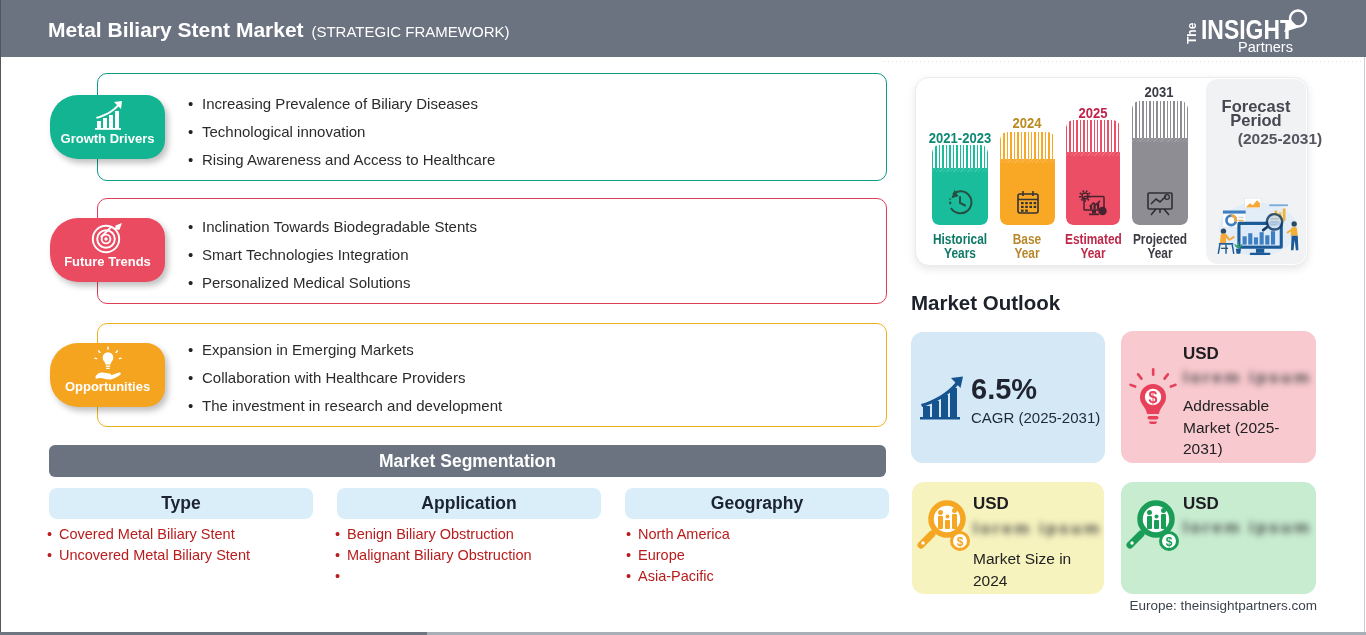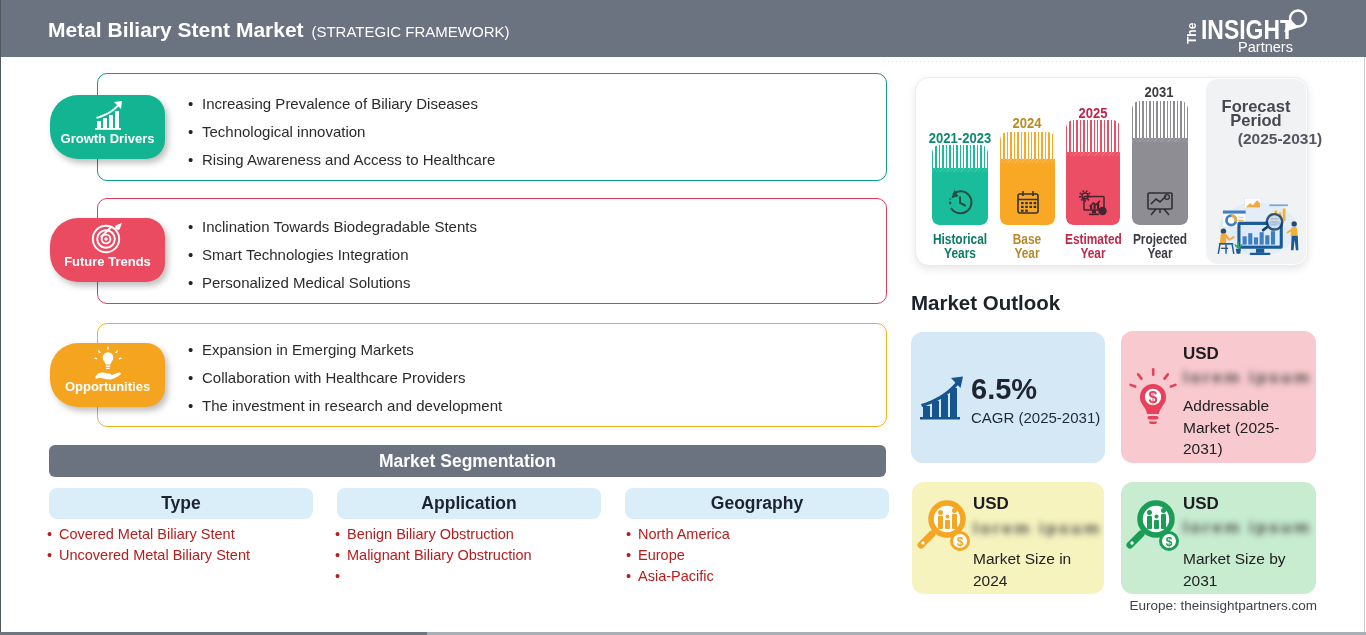--- a/index.html
+++ b/index.html
@@ -377,21 +377,20 @@
       <rect x="36" y="18" width="5" height="15" rx="1"></rect>
       <circle cx="24.5" cy="16.5" r="2.5"></circle>
       <circle cx="31.5" cy="20.5" r="2"></circle>
       <circle cx="38.5" cy="14.5" r="2.5"></circle>
     </g>
     <circle cx="44" cy="45" r="8.5" fill="#fff" stroke="#1a9e57" stroke-width="3"></circle>
     <text x="44" y="50" text-anchor="middle" font-size="12" font-weight="bold" fill="#1a9e57" font-family="Liberation Sans">$</text>
   </svg></div>
   <div class="abs usd" style="left:1183px;top:494px;">USD</div>
   <div class="abs lorem" style="left:1183px;top:518px;">lorem ipsum</div>
-  <div class="abs odesc" style="left:1183px;top:548px;width:125px;">Market Size by 2031</div>
 
   <div class="abs" id="source">Europe: theinsightpartners.com</div>
 
   <div class="abs" style="left:884px;top:61px;width:478px;height:1px;background:repeating-linear-gradient(90deg,#e9dddd 0 1px,rgba(0,0,0,0) 1px 4px);"></div>
   <div class="abs" id="bleft"></div>
   <div class="abs" id="bright"></div>
   <div class="abs" id="bstrip1"></div>
   <div class="abs" id="bstrip2"></div>
 </div>
 

